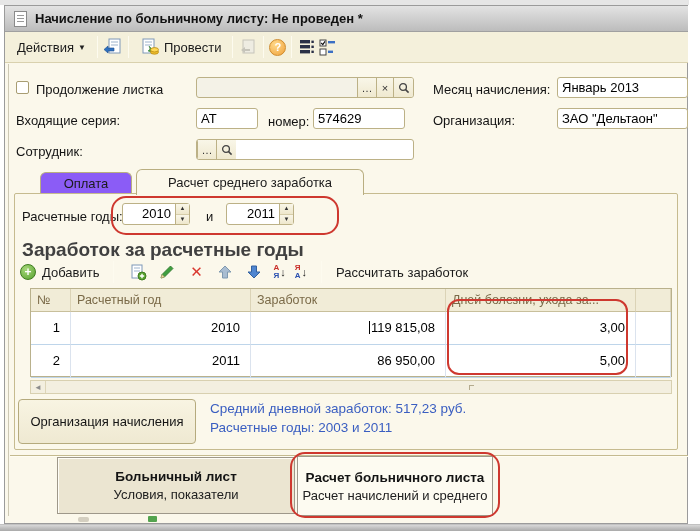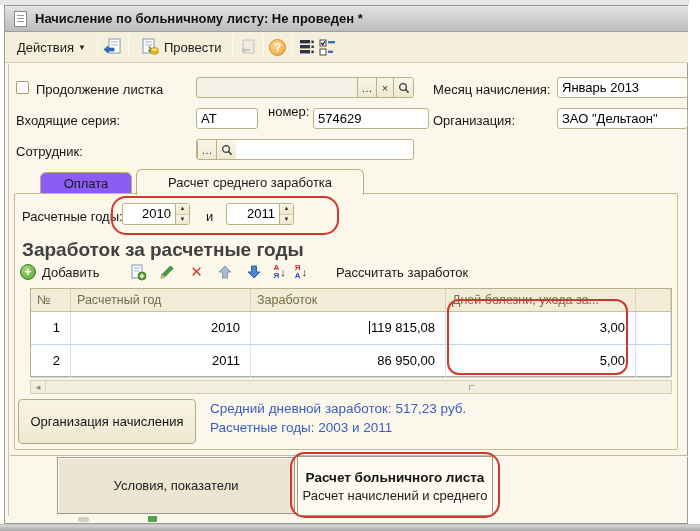--- a/index.html
+++ b/index.html
@@ -176,22 +176,22 @@
 </div>
 <div class="abs lbl" style="left:433px;top:82px">Месяц начисления:</div>
 <div class="abs field" style="left:557px;top:77px;width:131px;height:21px">
   <div class="val">Январь 2013</div>
 </div>
 
 <div class="abs lbl" style="left:16px;top:113px">Входящие серия:</div>
 <div class="abs field" style="left:196px;top:108px;width:62px;height:21px">
   <div class="val">АТ</div>
 </div>
-<div class="abs lbl" style="left:268px;top:104px">номер:</div>
-<div class="abs field" style="left:313px;top:108px;width:116px;height:21px">
+<div class="abs lbl" style="left:268px;top:114px">номер:</div>
+<div class="abs field" style="left:313px;top:108px;width:92px;height:21px">
   <div class="val">574629</div>
 </div>
 <div class="abs lbl" style="left:433px;top:113px">Организация:</div>
 <div class="abs field" style="left:557px;top:108px;width:131px;height:21px">
   <div class="val">ЗАО "Дельтаон"</div>
 </div>
 
 <div class="abs lbl" style="left:16px;top:144px">Сотрудник:</div>
 <div class="abs field" style="left:196px;top:139px;width:218px;height:21px">
   <div class="fbtn" style="width:19px">
@@ -310,20 +310,21 @@
 </div>
 
 <div class="abs big-btn" style="left:18px;top:399px;width:178px;height:45px">
   <span>Организация начисления</span>
 </div>
 <div class="abs blue-line" style="left:210px;top:401px">Средний дневной заработок: 517,23 руб.</div>
 <div class="abs blue-line" style="left:210px;top:420px">Расчетные годы: 2003 и 2011</div>
 
 <div class="abs sep-line"></div>
 <div class="abs btab inactive" style="left:57px;top:457px;width:238px;height:57px">
+  <div class="t1">Больничный лист</div>
   <div class="t2">Условия, показатели</div>
 </div>
 <div class="abs btab active" style="left:297px;top:456px;width:196px;height:60px">
   <div class="t1">Расчет больничного листа</div>
   <div class="t2">Расчет начислений и среднего</div>
 </div>
 <div class="abs artifact-a"></div>
 <div class="abs artifact-b"></div>
 
 <div class="abs ann" style="left:111px;top:196px;width:228px;height:39px"></div>

